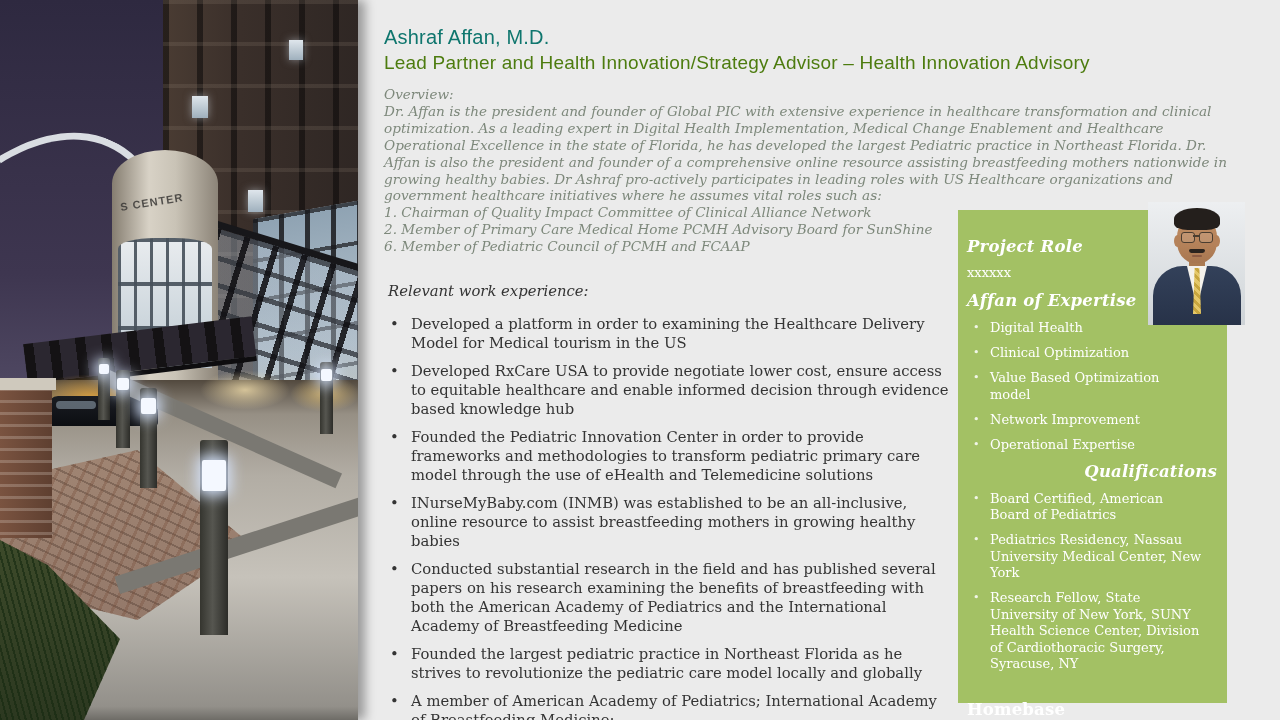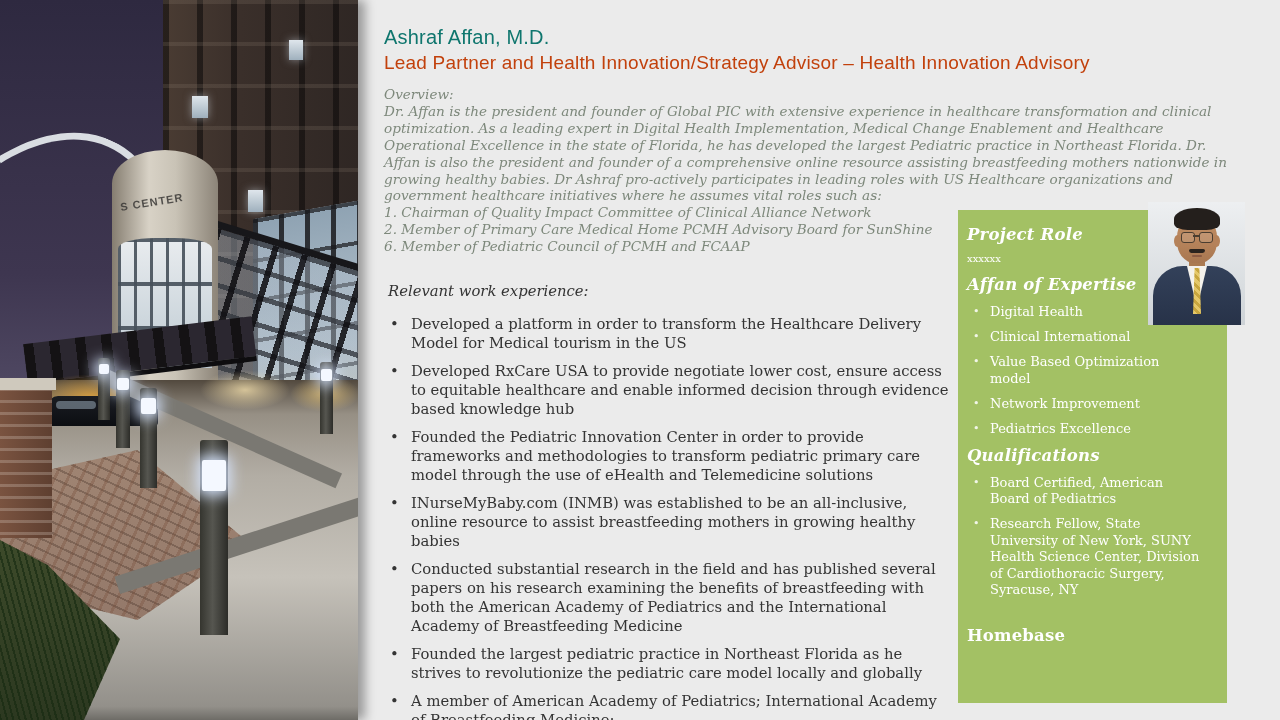--- a/index.html
+++ b/index.html
@@ -123,21 +123,21 @@
     border-bottom:5px solid #0e0d0f;
   }
 
   
   .name{
     position:absolute;left:384px;top:26px;width:860px;
     font-size:20px;color:#0f766e;letter-spacing:0.2px;
   }
   .role-title{
     position:absolute;left:384px;top:52px;width:880px;
-    font-size:19px;color:#c2410c;letter-spacing:0.2px;
+    font-size:19px;color:#4d7c0f;letter-spacing:0.2px;
   }
   .overview{
     position:absolute;left:384px;top:86px;width:856px;
     font-family:"DejaVu Serif", serif;font-style:italic;
     font-size:13.6px;line-height:16.9px;color:#7d887b;
   }
   .overview p{margin:0;}
   .overview .roles-line{margin:0;}
   .experience{
     position:absolute;left:388px;top:281px;width:562px;
@@ -150,27 +150,27 @@
 
   
   .sidebar{
     position:absolute;left:958px;top:210px;width:269px;height:493px;
     background:#a3c164;color:#ffffff;
     font-family:"DejaVu Serif", serif;
   }
   .sb-inner{padding:11px 10px 0 9px;}
   .sb-h{font-size:16.5px;font-weight:bold;font-style:italic;letter-spacing:0.2px;margin:0;}
   .sb-h.upright{font-style:normal;}
-  .sb-value{font-size:10px;margin:9px 0 0 0;}
+  .sb-value{font-size:13px;margin:9px 0 0 0;}
   .sb-list{list-style:none;margin:10px 0 0 0;padding:0;font-size:13px;line-height:16.5px;width:236px;}
   .sb-list li{position:relative;padding-left:23px;margin-bottom:8.5px;}
   .sb-list li::before{content:"\2022";position:absolute;left:6px;top:0;font-size:11px;color:rgba(255,255,255,0.85);}
-  .mt-project{margin-top:4px;}
+  .mt-project{margin-top:16px;}
   .mt-expertise{margin-top:11px;}
-  .mt-qual{}
+  .mt-qual{text-align:right;}
   .mt-home{margin-top:27px;}
 
   
   .headshot{
     position:absolute;left:1148px;top:202px;width:97px;height:123px;
     background:linear-gradient(180deg,#edeff1 0%,#d9dde0 70%,#cdd2d6 100%);
     overflow:hidden;
   }
   .hs-shoulders{position:absolute;left:5px;top:64px;width:88px;height:60px;background:linear-gradient(180deg,#33415a,#273248);border-radius:30px 30px 0 0;}
   .hs-shirt{position:absolute;left:39px;top:64px;width:20px;height:42px;background:#f4f2ec;clip-path:polygon(0 0,100% 0,50% 100%);}
@@ -233,46 +233,47 @@
     <p>Overview:</p>
     <p>Dr. Affan is the president and founder of Global PIC with extensive experience in healthcare transformation and clinical optimization. As a leading expert in Digital Health Implementation, Medical Change Enablement and Healthcare Operational Excellence in the state of Florida, he has developed the largest Pediatric practice in Northeast Florida. Dr. Affan is also the president and founder of a comprehensive online resource assisting breastfeeding mothers nationwide in growing healthy babies. Dr Ashraf pro-actively participates in leading roles with US Healthcare organizations and government healthcare initiatives where he assumes vital roles such as:</p>
     <p class="roles-line">1. Chairman of Quality Impact Committee of Clinical Alliance Network</p>
     <p class="roles-line">2. Member of Primary Care Medical Home PCMH Advisory Board for SunShine</p>
     <p class="roles-line">6. Member of Pediatric Council of PCMH and FCAAP</p>
   </div>
 
   <div class="experience">
     <h3>Relevant work experience:</h3>
     <ul>
-      <li>Developed a platform in order to transform the Healthcare Delivery Model for Medical tourism in the US</li>
+      <li>Developed a platform in order to examining the Healthcare Delivery Model for Medical tourism in the US</li>
       <li>Developed RxCare USA to provide negotiate lower cost, ensure access to equitable healthcare and enable informed decision through evidence based knowledge hub</li>
       <li>Founded the Pediatric Innovation Center in order to provide frameworks and methodologies to transform pediatric primary care model through the use of eHealth and Telemedicine solutions</li>
       <li>INurseMyBaby.com (INMB) was established to be an all-inclusive, online resource to assist breastfeeding mothers in growing healthy babies</li>
       <li>Conducted substantial research in the field and has published several papers on his research examining the benefits of breastfeeding with both the American Academy of Pediatrics and the International Academy of Breastfeeding Medicine</li>
       <li>Founded the largest pediatric practice in Northeast Florida as he strives to revolutionize the pediatric care model locally and globally</li>
       <li>A member of American Academy of Pediatrics; International Academy of Breastfeeding Medicine;</li>
 
     </ul>
   </div>
 
   <div class="sidebar">
     <div class="sb-inner">
       <div class="sb-h mt-project">Project Role</div>
       <p class="sb-value">xxxxxx</p>
       <div class="sb-h mt-expertise">Affan of Expertise</div>
       <ul class="sb-list">
         <li>Digital Health</li>
-        <li>Clinical International</li>
+        <li>Clinical Optimization</li>
         <li>Value Based Optimization model</li>
         <li>Network Improvement</li>
-        <li>Pediatrics Excellence</li>
+        <li>Operational Expertise</li>
       </ul>
       <div class="sb-h mt-qual">Qualifications</div>
       <ul class="sb-list">
         <li>Board Certified, American Board of Pediatrics</li>
+        <li>Pediatrics Residency, Nassau University Medical Center, New York</li>
         <li>Research Fellow, State University of New York, SUNY Health Science Center, Division of Cardiothoracic Surgery, Syracuse, NY</li>
       </ul>
       <div class="sb-h upright mt-home">Homebase</div>
 
     </div>
   </div>
 
   <div class="headshot">
     <div class="hs-neck"></div>
     <div class="hs-shoulders"></div>

